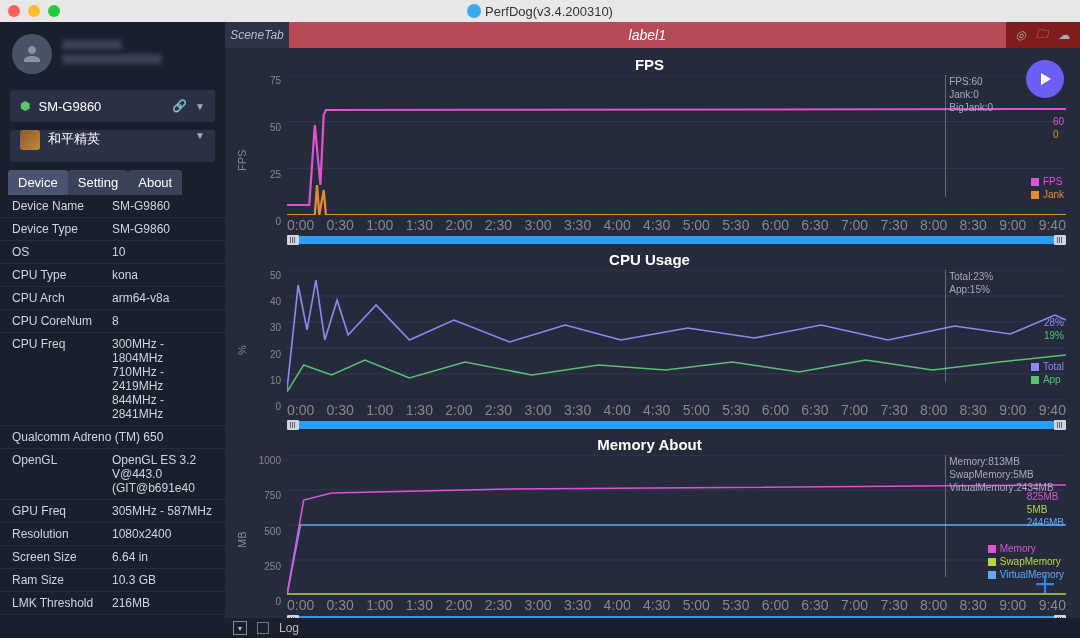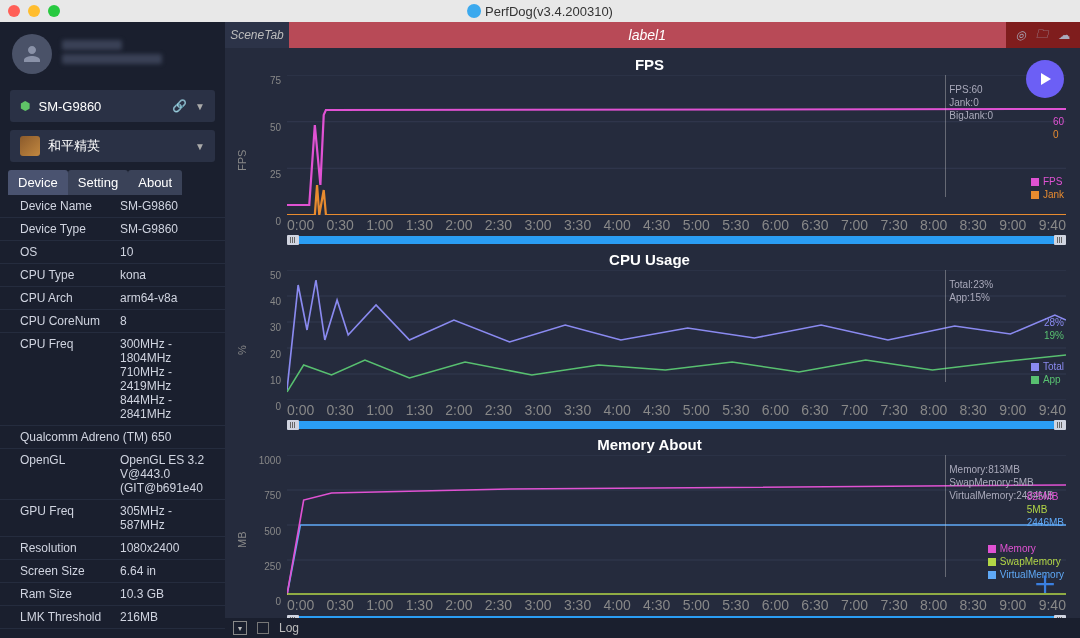--- a/index.html
+++ b/index.html
@@ -24,33 +24,33 @@
 .profile-name, .profile-sub { background: #3a4156; height: 10px; border-radius: 2px; margin-bottom: 4px; filter: blur(2px); }
 .profile-name { width: 60px; }
 .profile-sub { width: 100px; }
 
 .device-select { margin: 4px 10px; height: 32px; background: #2a3145; border-radius: 3px; display: flex; align-items: center; padding: 0 10px; gap: 8px; }
 .device-select .android-icon { color: #5fc367; }
 .device-select .label { flex: 1; color: #fff; font-size: 13px; }
 .device-select .chain-icon { color: #5f9ff7; }
 .device-select .chev { color: #aaa; font-size: 10px; }
 
-.app-select { margin: 4px 10px 8px; height: 32px; background: #2a3145; border-radius: 3px; display: flex; align-items: center; padding: 0 10px; gap: 8px; }
+.app-select { margin: 4px 10px 8px; height: 32px; background: #2a3145; border-radius: 3px; display: flex; align-items: flex-start; padding: 0 10px; gap: 8px; }
 .app-select .app-icon { width: 20px; height: 20px; background: linear-gradient(135deg,#8b5a2b,#c28840); border-radius: 3px; }
 .app-select .label { flex: 1; color: #fff; font-size: 13px; }
 .app-select .chev { color: #aaa; font-size: 10px; }
 
 .tabs { display: flex; padding: 0 8px; }
 .tab { padding: 5px 10px; background: #3a4258; color: #fff; font-size: 13px; border-radius: 3px 3px 0 0; cursor: pointer; }
 .tab.active { background: #4a5370; }
 
 .info-header { display: flex; font-weight: bold; color: #fff; font-size: 13px; padding: 6px 8px; border-bottom: 1px solid #2f3648; }
 .info-header .col1 { width: 100px; }
 .info-table { flex: 1; overflow-y: auto; font-size: 12px; }
-.info-row { display: flex; padding: 4px 20px; border-bottom: 1px solid #252c3e; }
+.info-row { display: flex; padding: 4px 12px; border-bottom: 1px solid #252c3e; }
 .info-row .col1 { width: 100px; color: #d0d4e0; }
 .info-row .col2 { flex: 1; color: #d0d4e0; white-space: pre-line; }
 
 .main { flex: 1; display: flex; flex-direction: column; background: #252b3d; overflow: hidden; }
 .topbar { display: flex; height: 26px; background: #7f1d1d; font-style: italic; }
 .scenetab { width: 64px; background: #2c3348; color: #bbb; display: flex; align-items: center; justify-content: center; font-size: 12px; }
 .label-pill { flex: 1; background: #b84a57; color: #fff; display: flex; align-items: center; justify-content: center; font-size: 14px; }
 .top-icons { display: flex; align-items: center; gap: 10px; padding: 0 10px; color: #aab; }
 .top-icons span { cursor: pointer; }
 
@@ -58,21 +58,21 @@
 
 .chart-block { position: relative; }
 .chart-title { text-align: center; color: #fff; font-size: 15px; font-weight: 600; margin-bottom: 2px; }
 .chart-inner { display: flex; }
 .y-axis-label { writing-mode: vertical-rl; transform: rotate(180deg); color: #888; font-size: 11px; display: flex; align-items: center; justify-content: center; width: 18px; }
 .chart-body { flex: 1; position: relative; }
 .y-ticks { position: absolute; left: 0; top: 0; bottom: 18px; width: 34px; display: flex; flex-direction: column; justify-content: space-between; align-items: flex-end; font-size: 10px; color: #888; padding-right: 4px; }
 .plot-area { margin-left: 36px; height: var(--h); position: relative; }
 .plot-area svg { width: 100%; height: 100%; display: block; }
 .marker-line { position: absolute; top: 0; bottom: 18px; left: 84.5%; width: 1px; background: rgba(200,200,200,0.4); }
-.marker-text { position: absolute; left: calc(84.5% + 4px); top: 8px; font-size: 10px; color: #aab; line-height: 1.3; white-space: pre; }
+.marker-text { position: absolute; left: calc(84.5% + 4px); top: 0; font-size: 10px; color: #aab; line-height: 1.3; white-space: pre; }
 .right-readouts { position: absolute; right: 2px; font-size: 10px; line-height: 1.3; }
 .legend { position: absolute; right: 2px; bottom: 14px; font-size: 10px; line-height: 1.3; }
 .legend-item { display: flex; align-items: center; gap: 4px; }
 .legend-sw { width: 8px; height: 8px; }
 .x-ticks { display: flex; margin-left: 36px; justify-content: space-between; font-size: 14px; color: #888; margin-top: 2px; }
 .scrubber { margin-left: 36px; height: 10px; margin-top: 2px; display: flex; align-items: center; }
 .scrub-handle { width: 12px; height: 10px; background: #d0d4e0; border-radius: 1px; position: relative; }
 .scrub-handle::after { content: ""; position: absolute; inset: 2px 3px; background: repeating-linear-gradient(90deg,#666 0 1px, transparent 1px 2px); }
 .scrub-track { flex: 1; height: 8px; background: #2a9df4; }
 

